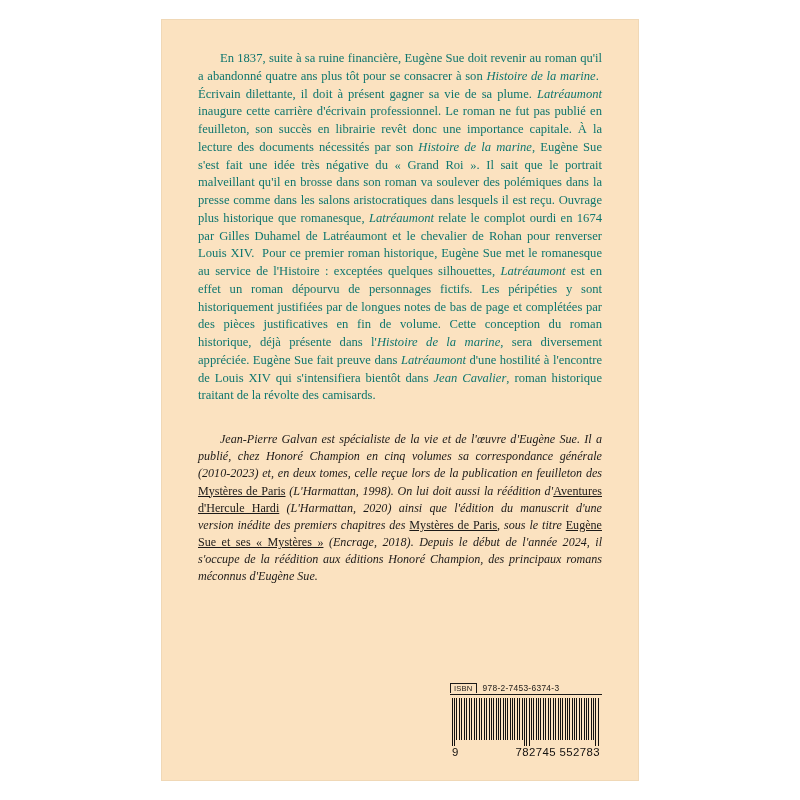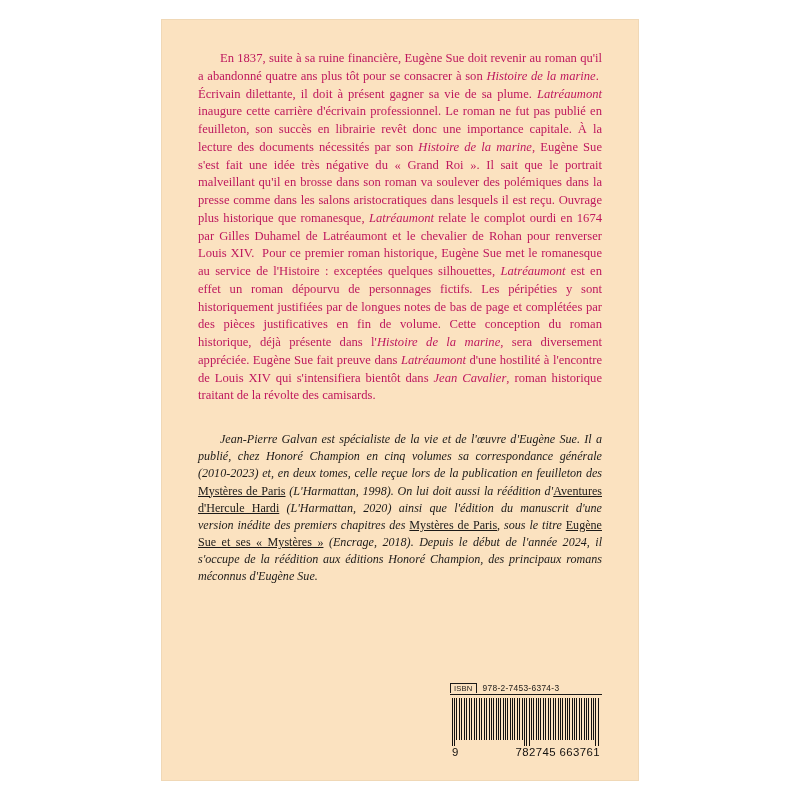--- a/index.html
+++ b/index.html
@@ -28,21 +28,21 @@
     background: #fbe2c0;
     box-sizing: border-box;
     padding: 30px 36px 20px 36px;
     box-shadow: 0 0 0 1px #f0d8b6;
   }
   .blurb {
     font-family: "Liberation Serif", serif;
     font-size: 12.6px;
     line-height: 1.41;
     text-align: justify;
-    color: #be185d;
+    color: #0f766e;
     text-indent: 22px;
     margin: 0;
   }
   .blurb .ital, .bio .ital {
     font-style: italic;
   }
   .bio-block {
     margin-top: 26px;
   }
   .bio {
@@ -274,19 +274,19 @@
             <i style="width: 1px; background: transparent;"></i>
             <i style="width: 1px; height: 42px;"></i>
             <i style="width: 1px; background: transparent;"></i>
             <i style="width: 3px; height: 48px;"></i>
             <i style="width: 1px; background: transparent;"></i>
             <i style="width: 3px; height: 48px;"></i>
             <i style="width: 1px; background: transparent;"></i>
           </div>
         <div class="barnum">
           <span>9</span>
-          <span>782745 663761</span>
+          <span>782745 552783</span>
         </div>
       </div>
     </div>
 
   </div>
 </div>
 
 </body></html>

